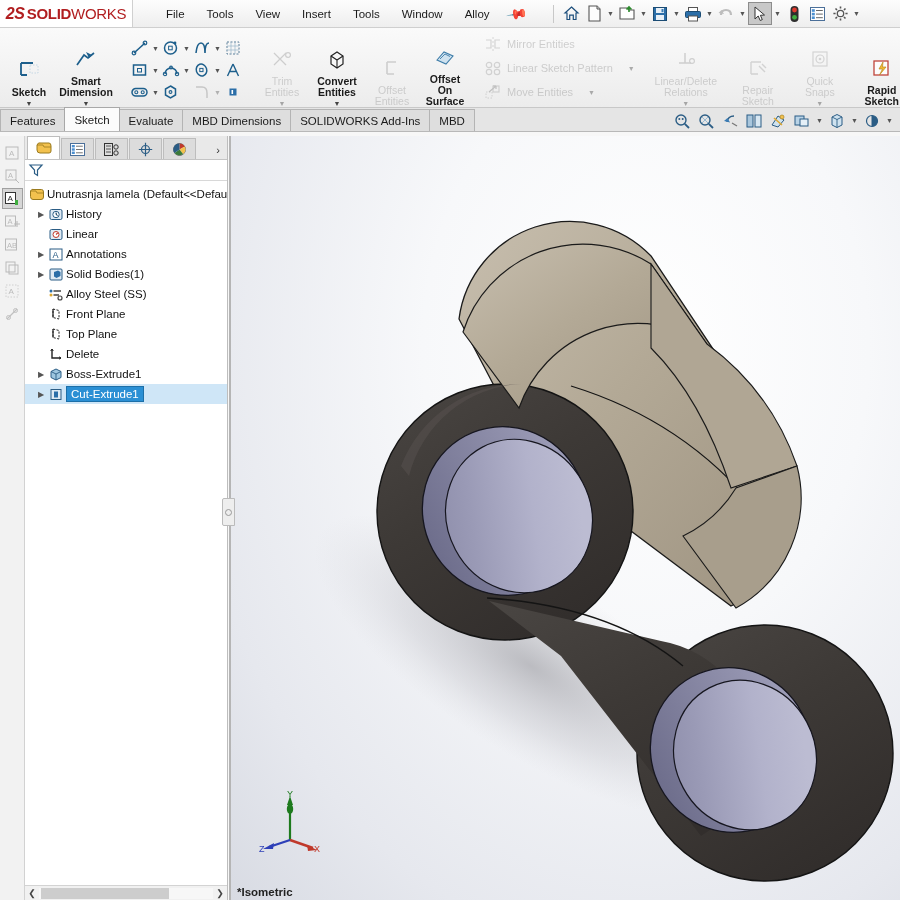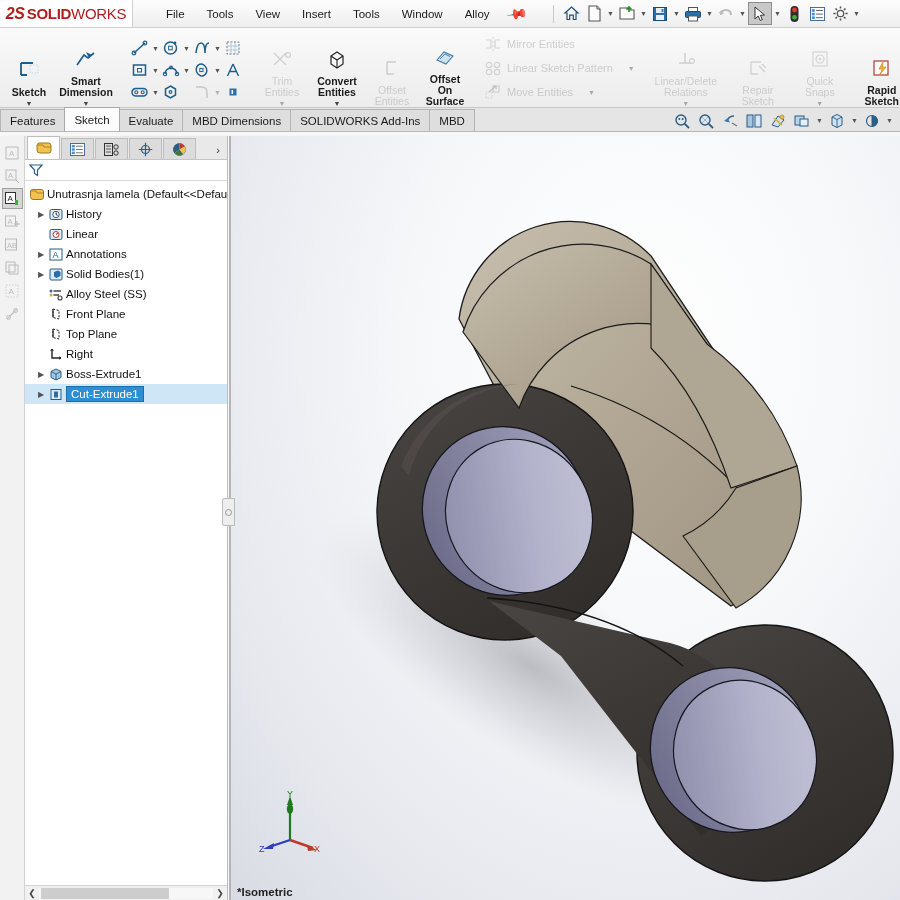--- a/index.html
+++ b/index.html
@@ -796,21 +796,21 @@
 
 
       <div class="trow" style="padding-left:22px">
         <span class="tico">
             <svg width="16" height="15" viewBox="0 0 16 15">
               <path d="M4 2 V11 H13" stroke="#222" stroke-width="1.4" fill="none"></path>
               <path d="M4 2 L2.7 4 M4 2 L5.3 4" stroke="#222" stroke-width="1"></path>
               <path d="M13 11 L11 9.8 M13 11 L11 12.2" stroke="#222" stroke-width="1"></path>
             </svg>
           </span>
-        <span class="tlabel">Right</span>
+        <span class="tlabel">Delete</span>
       </div>
 
       <div class="trow" style="padding-left:10px">
         <span class="exp">▶</span>
         <span class="tico">
             <svg width="16" height="15" viewBox="0 0 16 15">
               <path d="M3 4.5 L8 2 L13 4.5 L13 10.5 L8 13 L3 10.5 Z" fill="#9ec7e0" stroke="#2b5d85" stroke-width="1"></path>
               <path d="M3 4.5 L8 7 L13 4.5 M8 7 V13" stroke="#2b5d85" stroke-width="0.9" fill="none"></path>
             </svg>
           </span>

